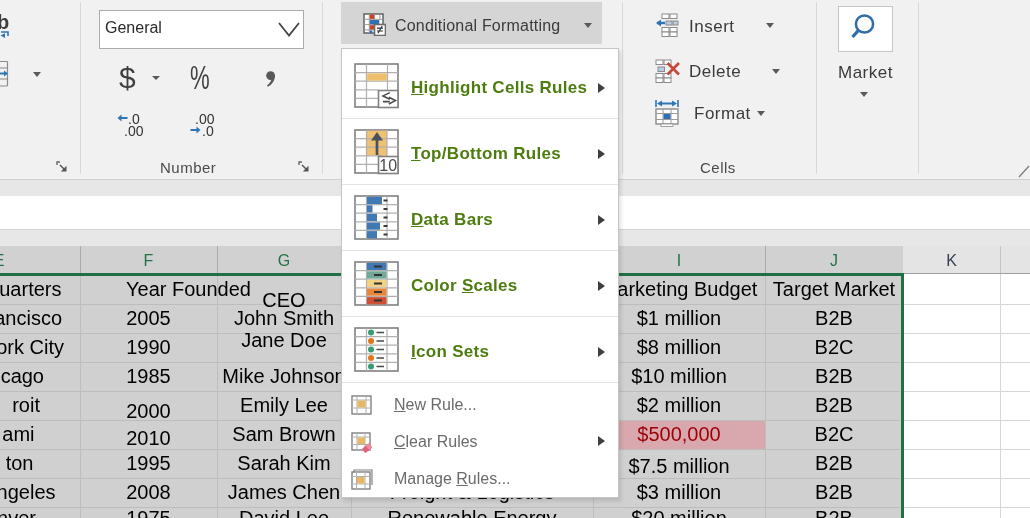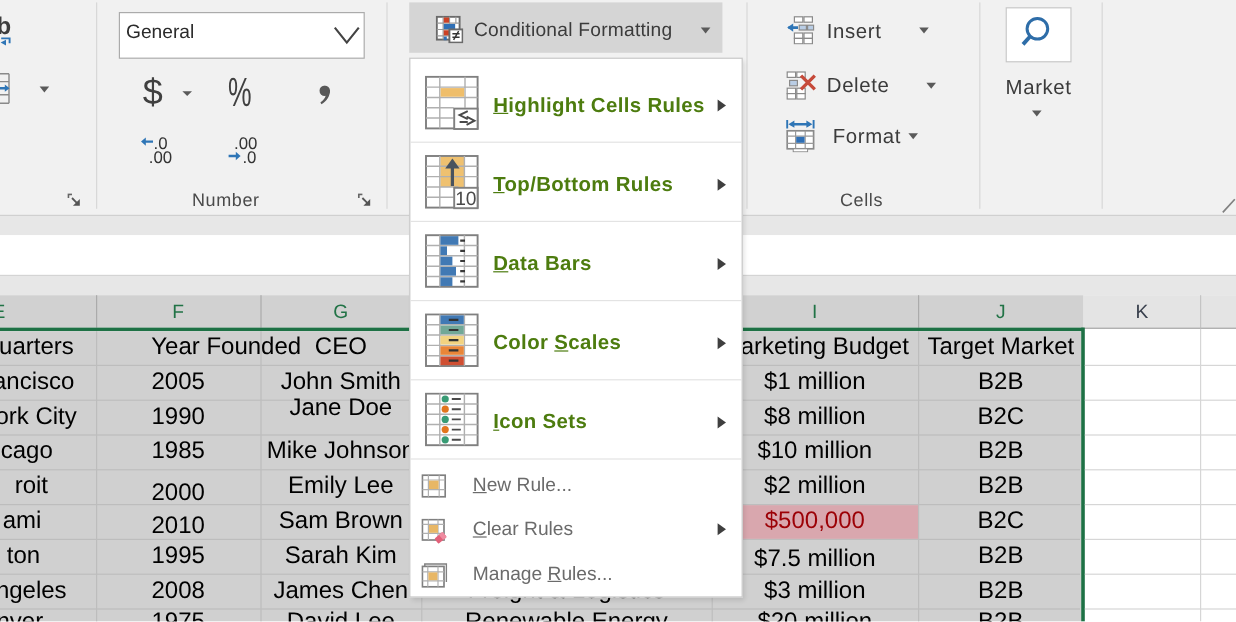--- a/index.html
+++ b/index.html
@@ -201,21 +201,21 @@
 <div class="abs" style="left:903.5px;top:390.5px;width:126.5px;height:1px;background:#d6d6d6;"></div>
 <div class="abs" style="left:903.5px;top:419.5px;width:126.5px;height:1px;background:#d6d6d6;"></div>
 <div class="abs" style="left:903.5px;top:448.5px;width:126.5px;height:1px;background:#d6d6d6;"></div>
 <div class="abs" style="left:903.5px;top:477.5px;width:126.5px;height:1px;background:#d6d6d6;"></div>
 <div class="abs" style="left:903.5px;top:506.5px;width:126.5px;height:1px;background:#d6d6d6;"></div>
 
 <div class="abs" style="left:594px;top:420.5px;width:171px;height:28px;background:#d9a7ae;"></div>
 
 <div class="hcell abs" style="left:-138.5px;top:275px;width:200px;height:28px;justify-content:flex-end;">uarters</div>
 <div class="hcell abs" style="left:80px;top:275px;width:137px;height:28px;margin-left:40px;">Year Founded</div>
-<div class="hcell abs" style="left:217px;top:275px;width:134px;height:28px;">CEO</div>
+<div class="hcell abs" style="left:217px;top:286px;width:134px;height:28px;">CEO</div>
 <div class="hcell abs" style="left:351px;top:275px;width:242px;height:28px;">Industry</div>
 <div class="hcell abs" style="left:593px;top:275px;width:172px;height:28px;">Marketing Budget</div>
 <div class="hcell abs" style="left:765px;top:275px;width:138px;height:28px;">Target Market</div>
 
 <div class="hcell abs" style="left:-138px;top:304px;width:200px;height:28px;justify-content:flex-end;">ancisco</div>
 <div class="hcell abs" style="left:80px;top:304px;width:137px;height:28px;">2005</div>
 <div class="hcell abs" style="left:217px;top:304px;width:134px;height:28px;">John Smith</div>
 <div class="hcell abs" style="left:351px;top:304px;width:242px;height:28px;">Technology</div>
 <div class="hcell abs" style="left:593px;top:304px;width:172px;height:28px;">$1 million</div>
 <div class="hcell abs" style="left:765px;top:304px;width:138px;height:28px;">B2B</div>

